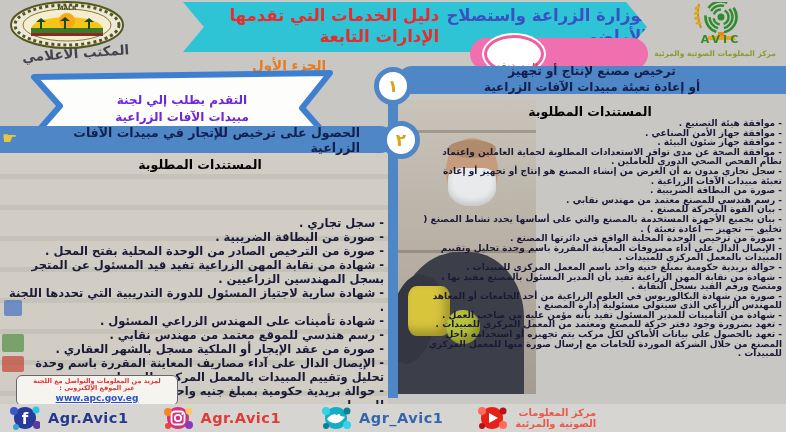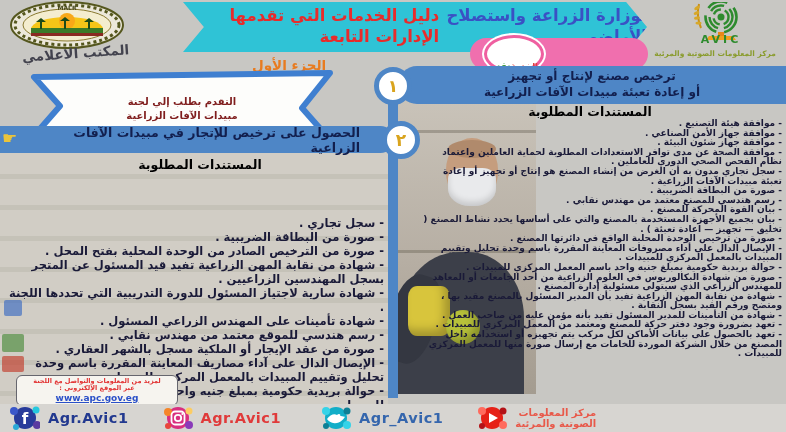--- a/index.html
+++ b/index.html
@@ -47,26 +47,26 @@
     display:flex;align-items:flex-end;justify-content:center;line-height:1;box-shadow:0 0 0 2px #fff;}
   .seal-badge .s1{color:#3a9a3a;font-size:8.5px;font-weight:bold;}
   .seal-badge .s2{color:#e04040;font-size:8.5px;font-weight:bold;}
 
   .part-label{position:absolute;left:252px;top:57px;z-index:3;color:#e87b1f;font-size:13.5px;font-weight:bold;direction:rtl;}
 
   
   .intro{position:absolute;left:22px;top:70px;width:320px;height:78px;z-index:3;}
   .intro svg{position:absolute;left:0;top:0;}
   .intro .txt{position:absolute;left:0;top:0;width:100%;height:100%;display:flex;flex-direction:column;align-items:center;justify-content:center;
-    color:#7f1d1d;font-size:10px;font-weight:bold;line-height:1.45;direction:rtl;}
+    color:#6d28d9;font-size:12px;font-weight:bold;line-height:1.45;direction:rtl;}
 
   
   .bar{position:absolute;background:#4e86c6;z-index:3;display:flex;align-items:center;justify-content:center;
     color:#121f4e;font-weight:bold;direction:rtl;}
-  .bar-right{left:398px;top:66px;width:388px;height:38px;border-radius:19px 0 0 19px;font-size:12px;line-height:1.3;flex-direction:column;}
+  .bar-right{left:398px;top:66px;width:388px;height:28px;border-radius:19px 0 0 19px;font-size:12px;line-height:1.3;flex-direction:column;}
   .bar-left{left:0;top:126px;width:394px;height:27px;border-radius:0 14px 14px 0;font-size:12.5px;padding:0 34px 0 20px;}
   .hand-icon{position:absolute;left:2px;top:2px;color:#eac43c;font-size:17px;font-weight:bold;}
 
   
   .vline{position:absolute;left:388px;top:86px;width:10px;height:312px;background:#4e86c6;z-index:2;}
   .numbadge{position:absolute;width:38px;height:38px;border-radius:50%;background:#fff;border:5px solid #4e86c6;z-index:4;
     display:flex;align-items:center;justify-content:center;color:#d9a41e;font-size:17px;font-weight:bold;}
   .badge1{left:374px;top:67px;}
   .badge2{left:382px;top:121px;}
 
@@ -203,22 +203,22 @@
       <div class="doc-item">موافقة جهاز شئون البيئة .</div>
       <div class="doc-item">موافقة الصحة عن مدى توافر الاستعدادات المطلوبة لحماية العاملين واعتماد نظام الفحص الصحي الدوري للعاملين .</div>
       <div class="doc-item">سجل تجاري مدون به أن الغرض من إنشاء المصنع هو إنتاج أو تجهيز أو إعادة تعبئة مبيدات الآفات الزراعية .</div>
       <div class="doc-item">صورة من البطاقة الضريبية .</div>
       <div class="doc-item">رسم هندسي للمصنع معتمد من مهندس نقابي .</div>
       <div class="doc-item">بيان القوة المحركة للمصنع .</div>
       <div class="doc-item">بيان بجميع الأجهزة المستخدمة بالمصنع والتي على أساسها يحدد نشاط المصنع ( تخليق — تجهيز — اعادة تعبئة ) .</div>
       <div class="doc-item">صورة من ترخيص الوحدة المحلية الواقع في دائرتها المصنع .</div>
       <div class="doc-item">الإيصال الدال على أداء مصروفات المعاينة المقررة باسم وحدة تحليل وتقييم المبيدات بالمعمل المركزي للمبيدات .</div>
       <div class="doc-item">حوالة بريدية حكومية بمبلغ جنيه واحد باسم المعمل المركزي للمبيدات .</div>
+      <div class="doc-item">شهادة من نقابة المهن الزراعية تفيد بأن المدير المسئول بالمصنع مقيد بها ، ومتضح ورقم القيد بسجل النقابة .</div>
       <div class="doc-item">صورة من شهادة البكالوريوس في العلوم الزراعية من أحد الجامعات أو المعاهد للمهندس الزراعي الذي سيتولى مسئولية إدارة المصنع .</div>
-      <div class="doc-item">شهادة من نقابة المهن الزراعية تفيد بأن المدير المسئول بالمصنع مقيد بها ، ومتضح ورقم القيد بسجل النقابة .</div>
       <div class="doc-item">شهادة من التأمينات للمدير المسئول تفيد بأنه مؤمن عليه من صاحب العمل .</div>
       <div class="doc-item">تعهد بضرورة وجود دفتر حركة للمصنع ومعتمد من المعمل المركزي للمبيدات .</div>
       <div class="doc-item">تعهد بالحصول على بيانات الأماكن لكل مركب يتم تجهيزه أو استخدامه داخل المصنع من خلال الشركة الموردة للخامات مع إرسال صورة منها للمعمل المركزي للمبيدات .</div>
     </div>
 
   <div class="bar bar-left">
     <span>الحصول على ترخيص للإتجار في مبيدات الآفات الزراعية</span>
     <span class="hand-icon">☛</span>
   </div>
   <div class="numbadge badge2">

